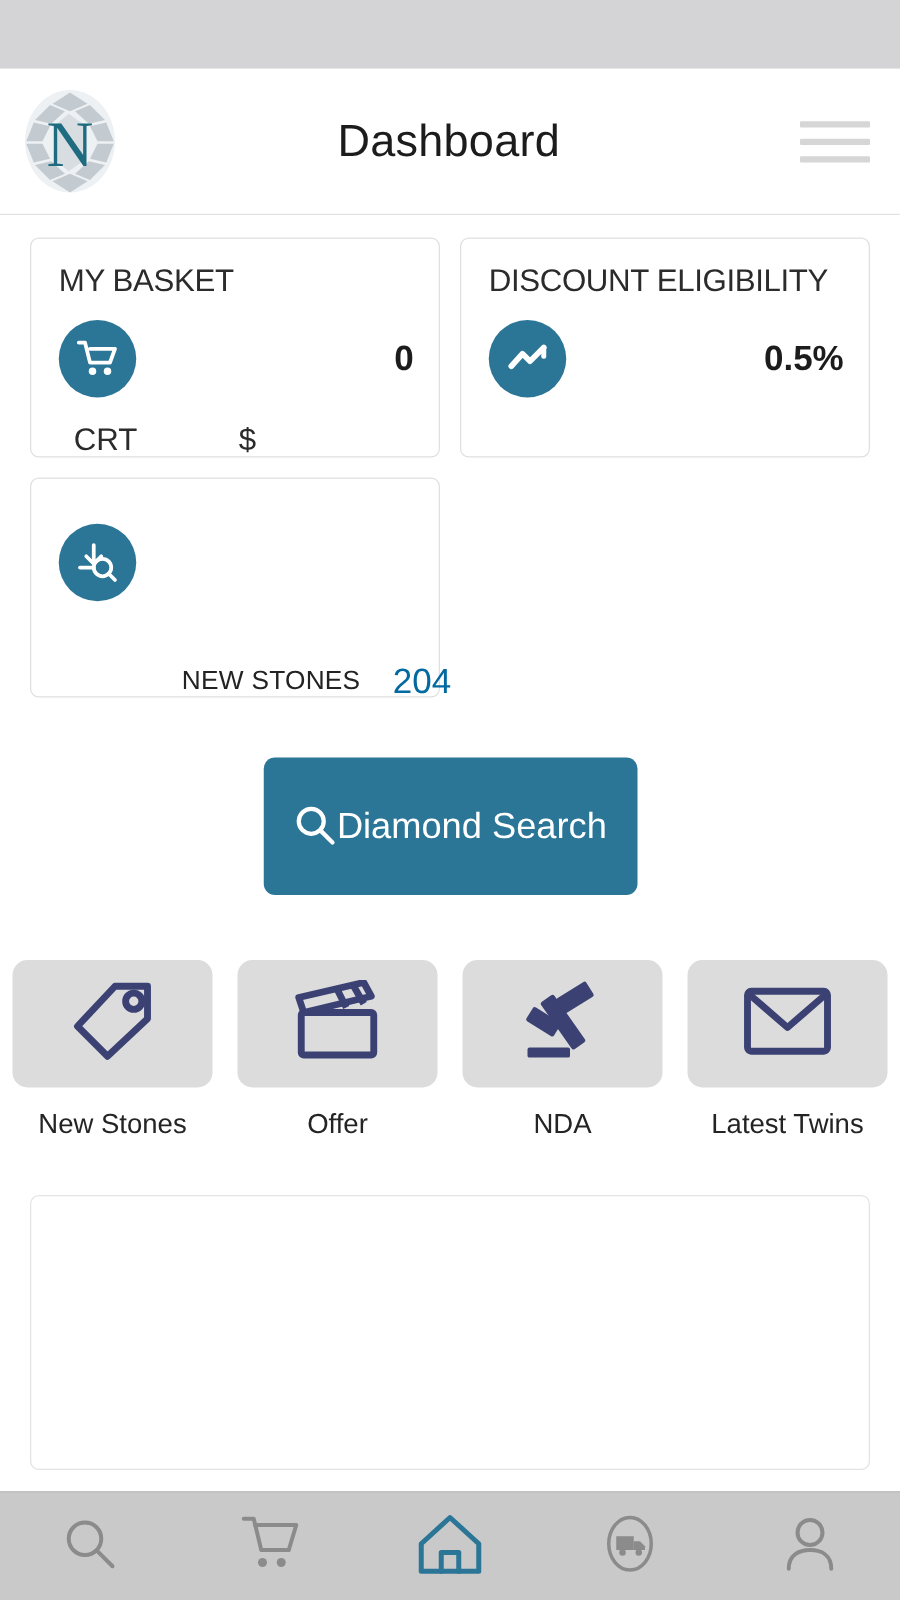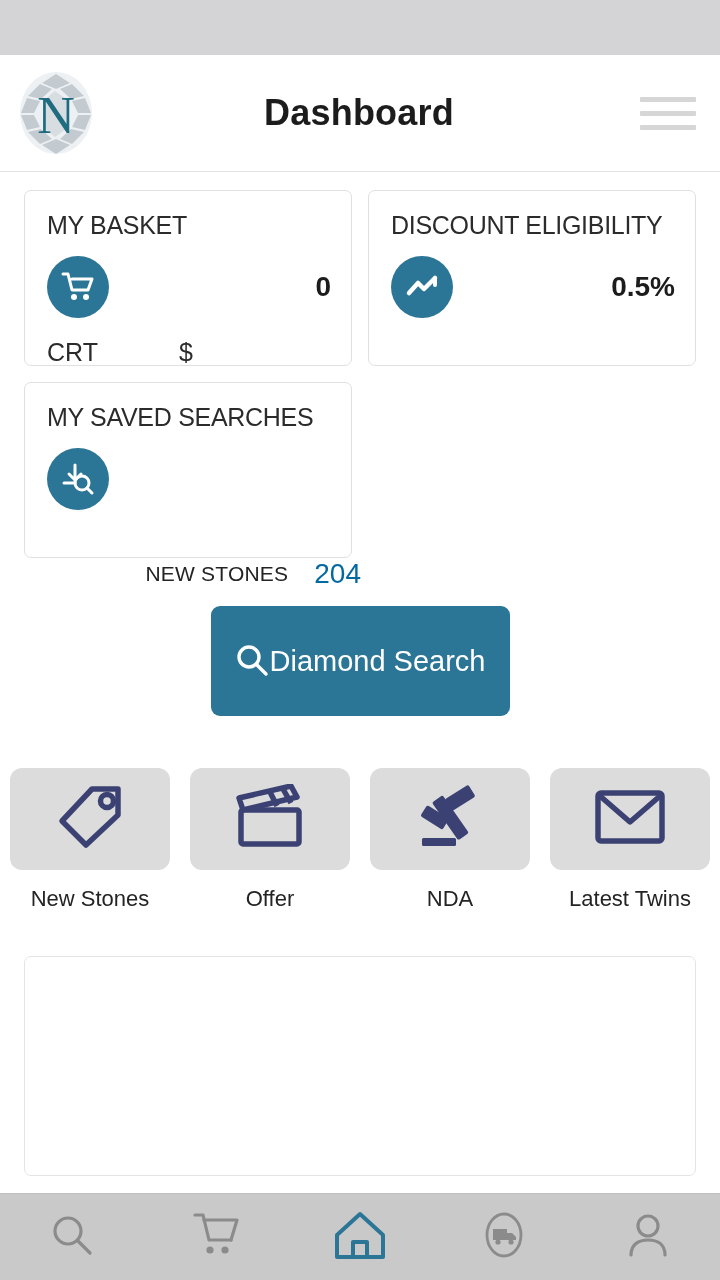--- a/index.html
+++ b/index.html
@@ -24,21 +24,21 @@
     border-bottom: 1px solid #e3e3e3;
     display: flex; align-items: center;
     padding: 0 24px 0 14px;
   }
   .logo { width: 84px; height: 88px; flex: 0 0 auto; position: relative; }
   .logo svg { display: block; }
   .header-title {
     flex: 1 1 auto;
     text-align: center;
     font-size: 36px;
-    font-weight: bold;
+    font-weight: normal;
     color: #1c1c1c;
     letter-spacing: 0.2px;
     margin-left: -20px;
   }
   .hamburger {
     width: 56px; height: 44px; flex: 0 0 auto;
     display: flex; flex-direction: column; justify-content: center; gap: 9px;
   }
   .hamburger span { display: block; height: 5px; width: 100%; background: #d6d6d6; border-radius: 1px; }
 
@@ -76,21 +76,21 @@
   }
   .card-value {
     font-size: 28px; font-weight: bold; color: #1c1c1c;
     padding-right: 4px;
   }
   .card-foot {
     display: flex; align-items: center;
     margin-top: 20px;
     font-size: 25px; color: #2b2b2b;
   }
-  .card-foot .unit { min-width: 132px; }
+  .card-foot .unit { min-width: 132px; margin-left: 12px; }
   .card-foot .cur { }
   .plain-icon { margin-top: 20px; }
   .card-foot-right {
     display: flex; align-items: center; justify-content: flex-end;
     margin-top: 48px; gap: 26px;
     white-space: nowrap;
   }
   .foot-label { font-size: 21px; color: #232323; letter-spacing: 0.2px; }
   .foot-count { font-size: 28px; color: #0369a1; margin-right: -26px; }
 
@@ -208,21 +208,20 @@
             <path d="M4 21 L13 11 L19 17 L30 6"></path>
             <path d="M30 6 L30 13" stroke-width="4"></path>
           </svg>
         </div>
         <div class="card-value">0.5%</div>
       </div>
     </div>
 
 
     <div class="card">
-      <div class="card-title">MY SAVED SEARCHES</div>
       <div class="card-mid">
         <div class="icon-circle">
           <svg width="38" height="36" viewBox="0 0 38 36" fill="none" stroke="#ffffff" stroke-width="3" stroke-linecap="round" stroke-linejoin="round">
             <path d="M16 4 v12"></path>
             <path d="M10 13 L16 19 L22 13"></path>
             <path d="M5 22 h11"></path>
             <circle cx="23" cy="22" r="7"></circle>
             <path d="M28 27 L33 32"></path>
           </svg>
         </div>

